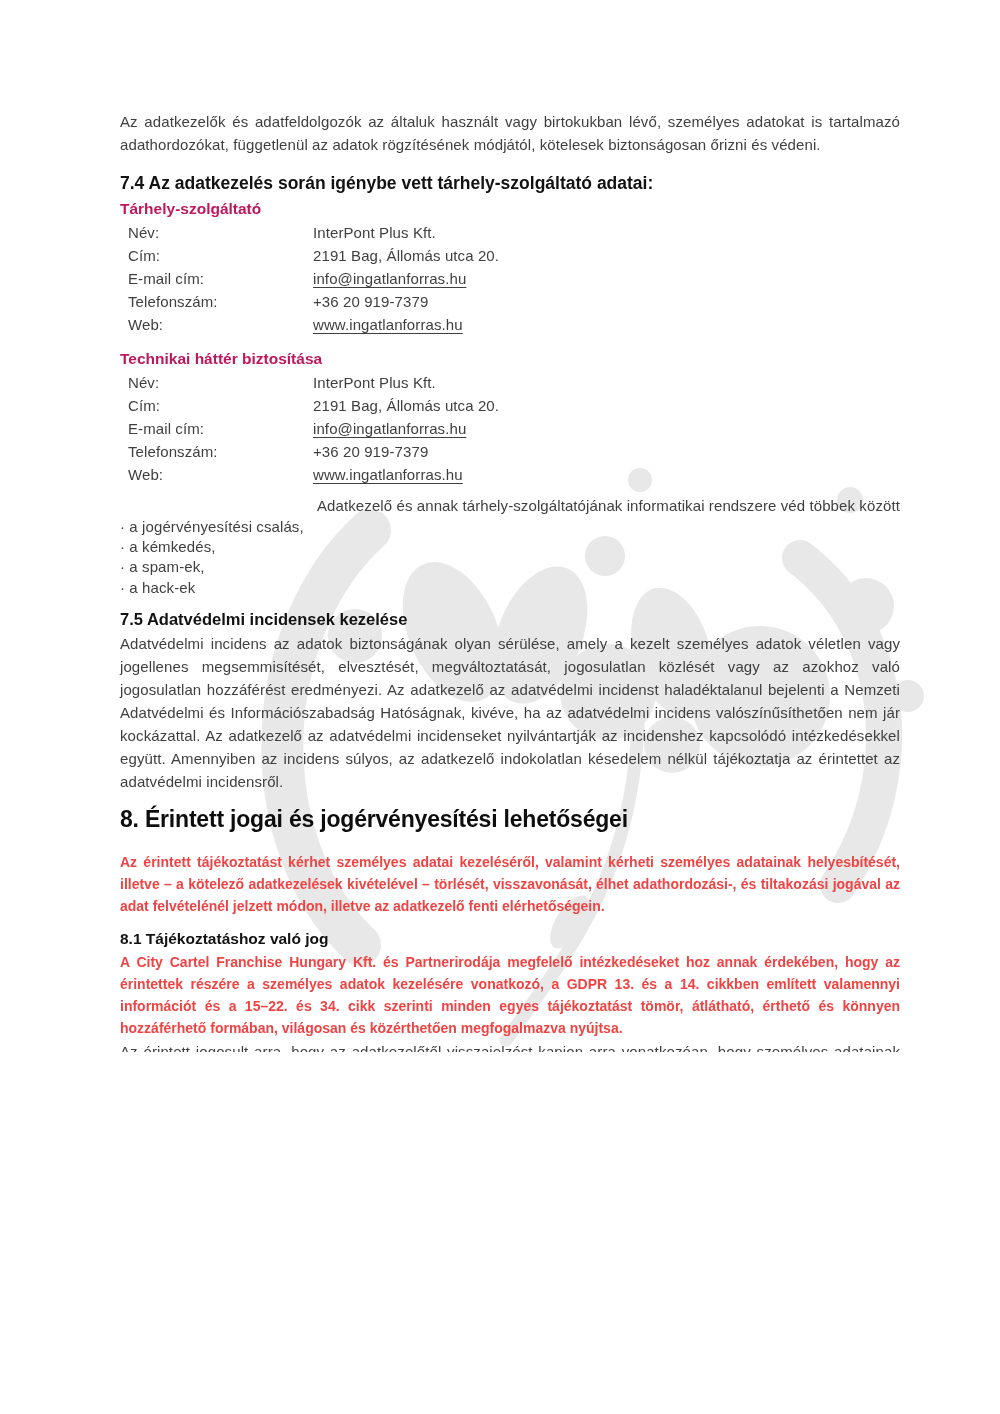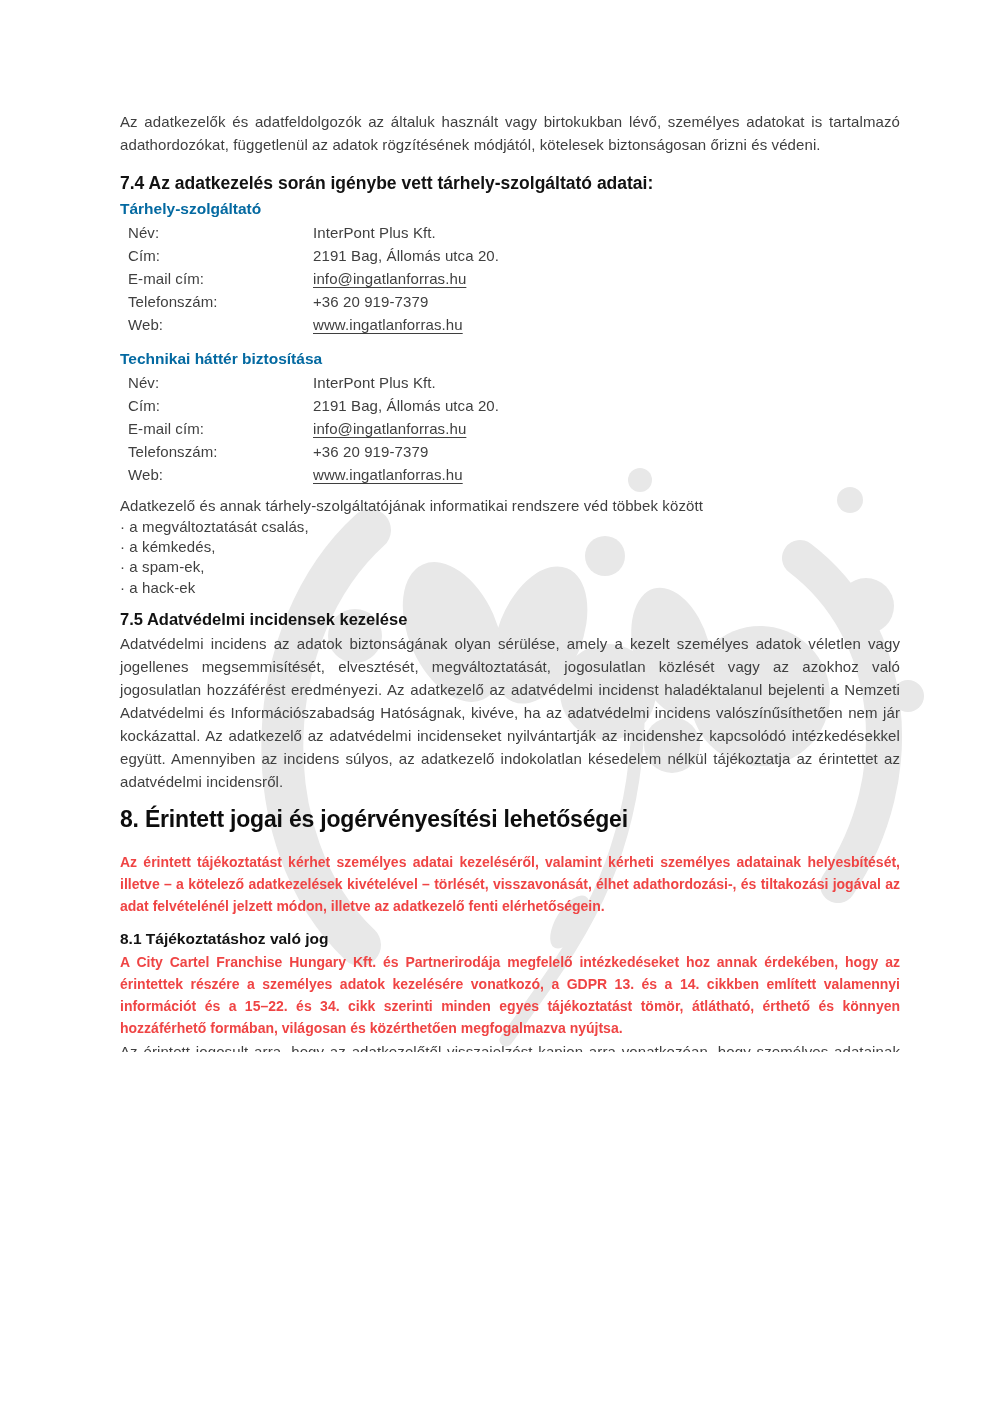--- a/index.html
+++ b/index.html
@@ -15,28 +15,28 @@
   .watermark{
     position:absolute;left:240px;top:440px;width:700px;height:640px;
     z-index:0;pointer-events:none;
   }
   .content{
     position:relative;z-index:1;
     padding:110px 100px 0 120px; 
     font-size:15px;line-height:23px;
     letter-spacing:.1px;
   }
-  p{margin:0;}
+  p{margin:0;text-align:right;}
   .just{text-align:justify;text-justify:inter-word;}
   .h2{
     font-size:17.5px;line-height:25px;font-weight:700;color:#121212;
     margin:15px 0 0 0;letter-spacing:0;
   }
   .h3{
-    font-size:15.5px;line-height:22px;font-weight:700;color:#0369a1;
+    font-size:15.5px;line-height:22px;font-weight:700;color:#be185d;
     margin:2px 0 0 0;letter-spacing:0;
   }
   .h3b{margin-top:12px;}
   .h-75{margin-top:9px;}
   .info-table{margin:1px 0 0 8px;}
   .row{display:flex;line-height:23px;}
   .row .lbl{width:185px;flex:0 0 185px;}
   .row .val{flex:1;}
   .linkish{text-decoration:underline;text-underline-offset:3px;}
   .protect{margin-top:8px;}
@@ -144,21 +144,21 @@
       </div>
       <div class="row">
         <span class="lbl">Web:</span>
         <span class="val"><span class="linkish">www.ingatlanforras.hu</span></span>
       </div>
     </div>
 
     <div class="protect">
       <p>Adatkezelő és annak tárhely-szolgáltatójának informatikai rendszere véd többek között</p>
       <div class="bullets">
-        <div>· a megváltoztatását csalás,</div>
+        <div>· a jogérvényesítési csalás,</div>
         <div>· a kémkedés,</div>
         <div>· a spam-ek,</div>
         <div>· a hack-ek</div>
       </div>
     </div>
 
     <div class="h2 h-75" style="font-size:16.5px;">7.5 Adatvédelmi incidensek kezelése</div>
     <p class="just">Adatvédelmi incidens az adatok biztonságának olyan sérülése, amely a kezelt személyes adatok véletlen vagy jogellenes megsemmisítését, elvesztését, megváltoztatását, jogosulatlan közlését vagy az azokhoz való jogosulatlan hozzáférést eredményezi. Az adatkezelő az adatvédelmi incidenst haladéktalanul bejelenti a Nemzeti Adatvédelmi és Információszabadság Hatóságnak, kivéve, ha az adatvédelmi incidens valószínűsíthetően nem jár kockázattal. Az adatkezelő az adatvédelmi incidenseket nyilvántartják az incidenshez kapcsolódó intézkedésekkel együtt. Amennyiben az incidens súlyos, az adatkezelő indokolatlan késedelem nélkül tájékoztatja az érintettet az adatvédelmi incidensről.</p>
 
     <div class="h1">8. Érintett jogai és jogérvényesítési lehetőségei</div>

